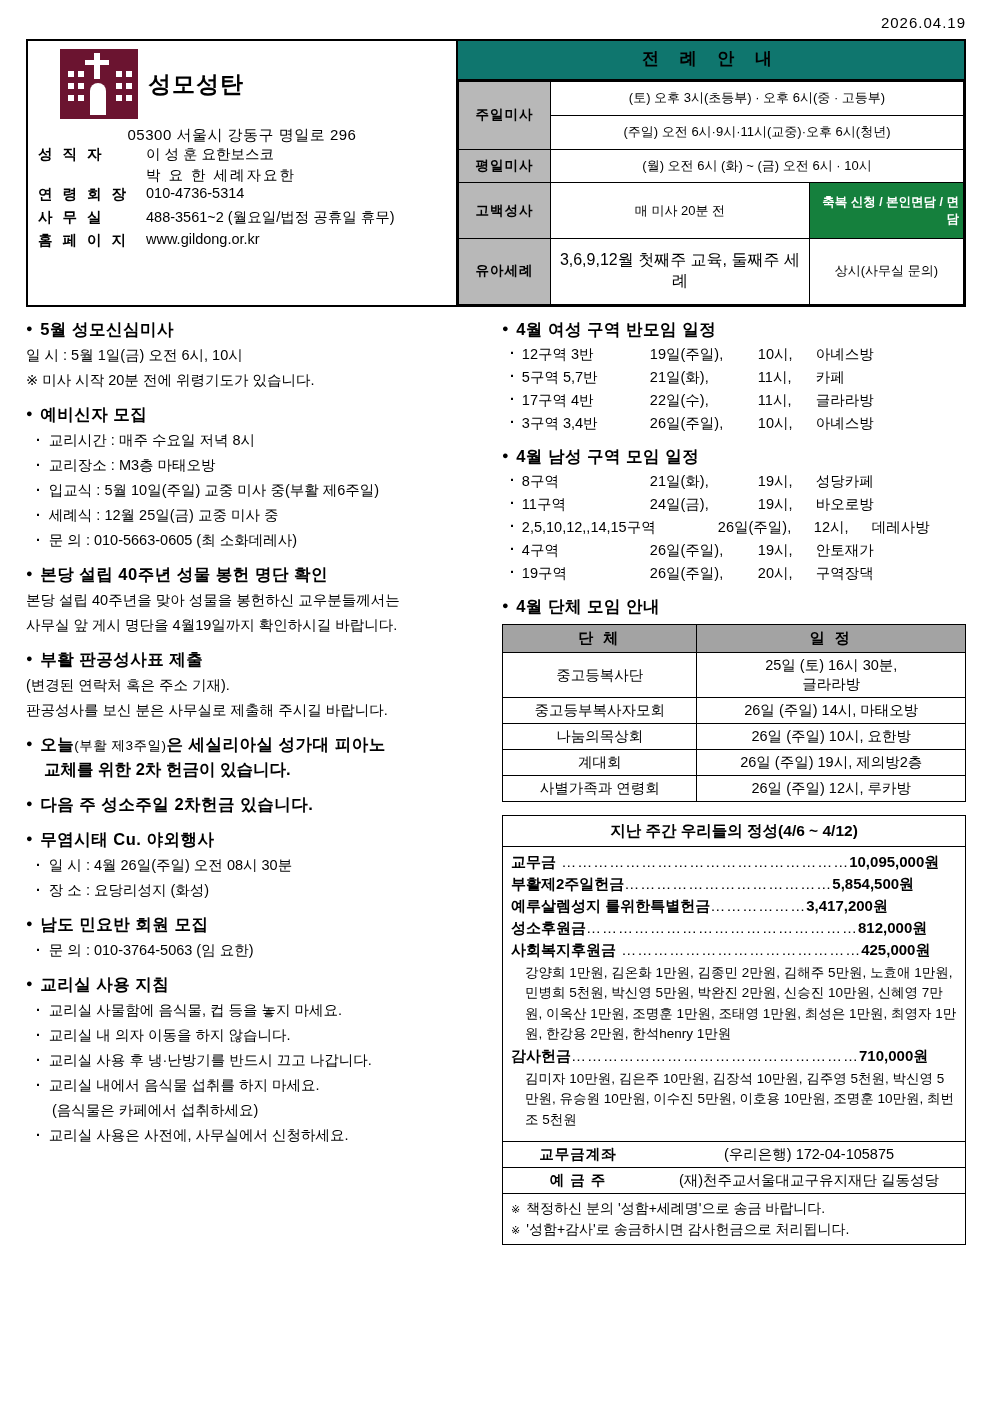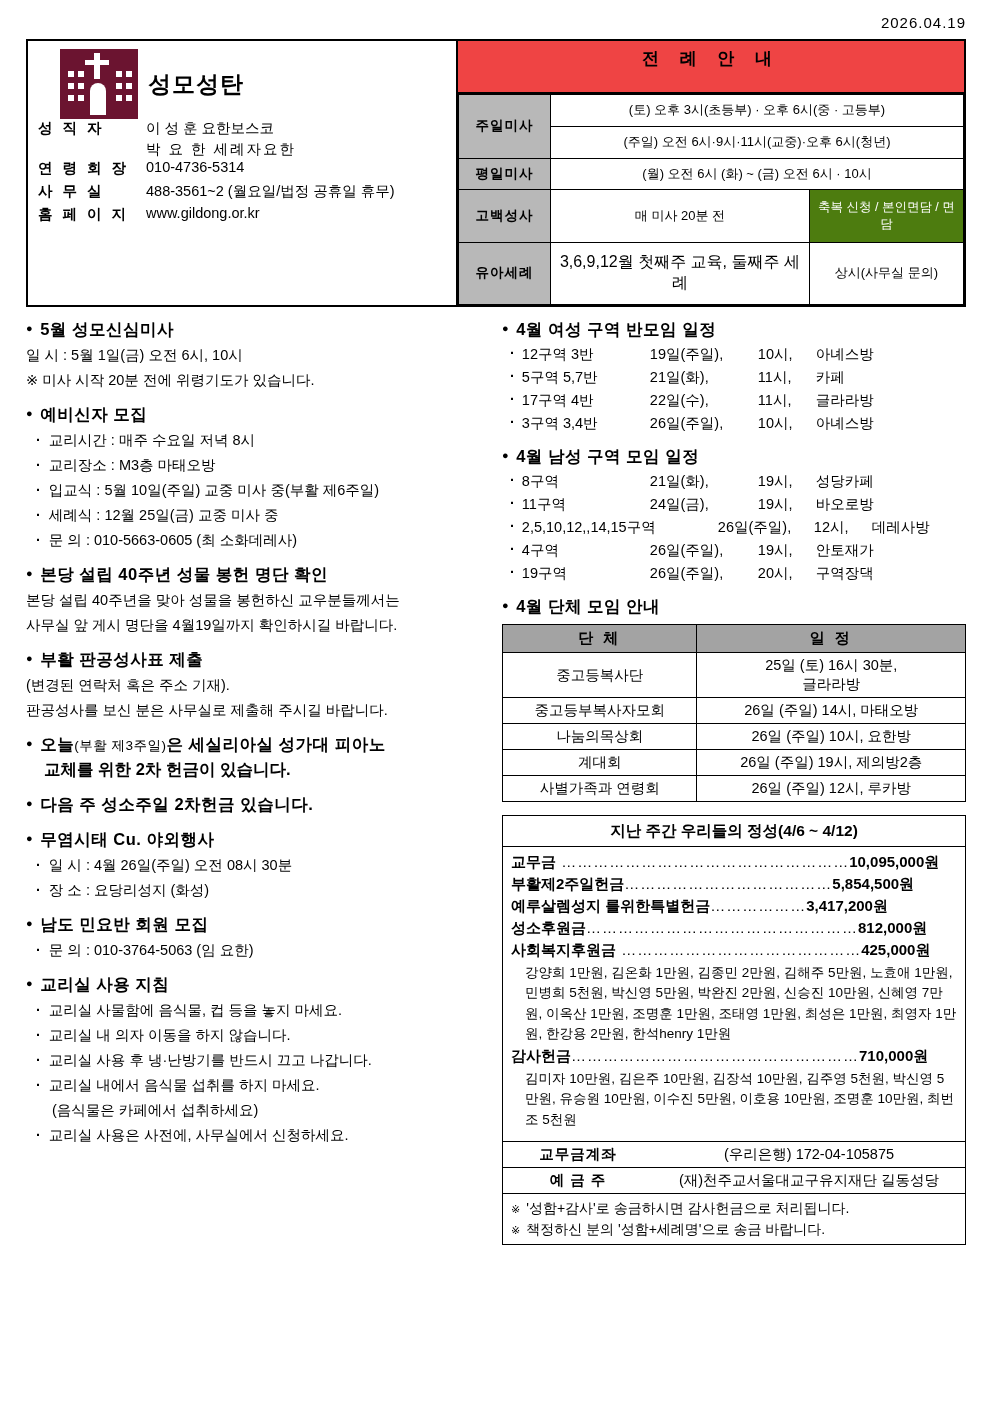--- a/index.html
+++ b/index.html
@@ -33,25 +33,25 @@
   .info-row { display:flex; margin-bottom:4px; }
   .info-row .lbl { width:108px; font-weight:bold; letter-spacing:3px; flex:none; }
   .info-row .val { flex:1; }
   .priest-row { display:flex; font-size:14.5px; margin-bottom:2px; }
   .priest-row .lbl { width:108px; font-weight:bold; letter-spacing:3px; flex:none; }
   .priest-names { font-size:14.5px; }
   .priest-sub { padding-left:108px; font-size:14.5px; letter-spacing:2px; }
 
   
   .header-right { flex:1; display:flex; flex-direction:column; }
-  .hr-title { background:#ef4444; text-align:center; font-weight:bold; font-size:17px; letter-spacing:8px; padding:6px 0 22px 0; border-bottom:2px solid #000; }
+  .hr-title { background:#0f766e; text-align:center; font-weight:bold; font-size:17px; letter-spacing:8px; padding:6px 0 9px 0; border-bottom:2px solid #000; }
   .hr-table { width:100%; border-collapse:collapse; flex:1; font-size:13px; }
   .hr-table td { border:1px solid #000; padding:3px 4px; text-align:center; vertical-align:middle; }
   .hr-table td.key { background:#b8b8b8; font-weight:bold; width:92px; letter-spacing:1px; font-size:13.5px; }
-  .hr-table td.dark { background:#4d7c0f; color:#fff; font-weight:normal; font-size:12.5px; }
+  .hr-table td.dark { background:#15803d; color:#fff; font-weight:bold; font-size:12.5px;text-align:right; }
   .hr-table td.small { font-size:16px; }
 
   
   .cols { display:flex; gap:22px; margin-top:12px; }
   .col { width:455px; }
   .col.right { width:465px; }
 
   .sec { margin-bottom:13px; }
   .sec-title { font-size:16.5px; font-weight:bold; letter-spacing:0.5px; }
   .bullet::before { content:"\25CF"; font-size:11px; position:relative; top:-3px; margin-right:7px; }
@@ -118,20 +118,21 @@
             <div class="d" style="left:8px;top:46px"></div>
             <div class="d" style="left:18px;top:46px"></div>
             <div class="d" style="left:56px;top:46px"></div>
             <div class="d" style="left:66px;top:46px"></div>
           </div>
         </div>
         <div class="logo-text">
           <div class="l1">성모성탄</div>
         </div>
       </div>
+      <div class="addr">05300 서울시 강동구 명일로 296</div>
 
       <div class="info-list">
         <div class="priest-row">
           <div class="lbl">성 직 자</div>
           <div class="priest-names">이 성 훈 요한보스코</div>
         </div>
         <div class="priest-sub">박 요 한 세례자요한</div>
 
         <div class="info-row">
           <div class="lbl">연 령 회 장</div>
@@ -356,19 +357,19 @@
         <div class="acct-row">
           <div class="k">교무금계좌</div>
           <div class="v">(우리은행) 172-04-105875</div>
         </div>
         <div class="acct-row">
           <div class="k">예 금 주</div>
           <div class="v">(재)천주교서울대교구유지재단  길동성당</div>
         </div>
       </div>
       <div class="foot">
+        <div>책정하신 분의 '성함+세례명'으로 송금 바랍니다.</div>
         <div>'성함+감사'로 송금하시면 감사헌금으로 처리됩니다.</div>
-        <div>책정하신 분의 '성함+세례명'으로 송금 바랍니다.</div>
       </div>
 
     </div>
   </div>
 </div>
 
 </body></html>

